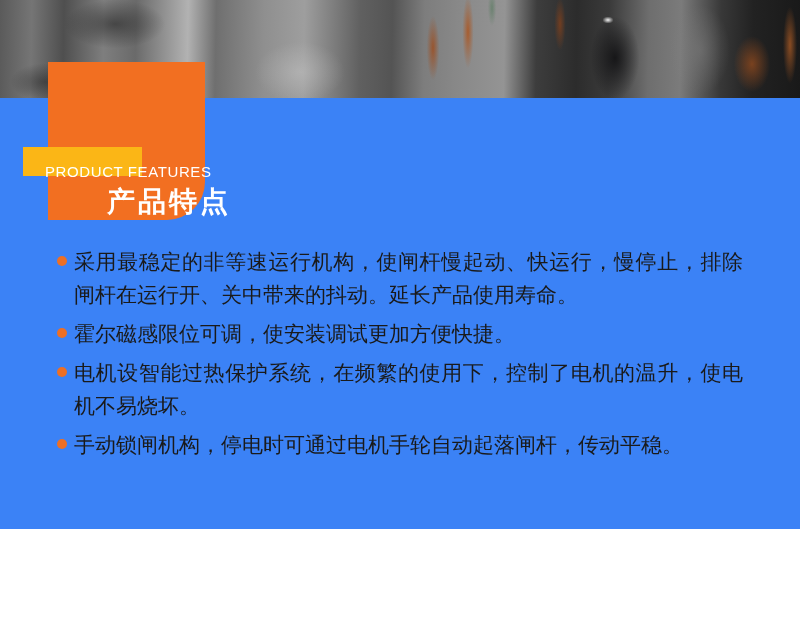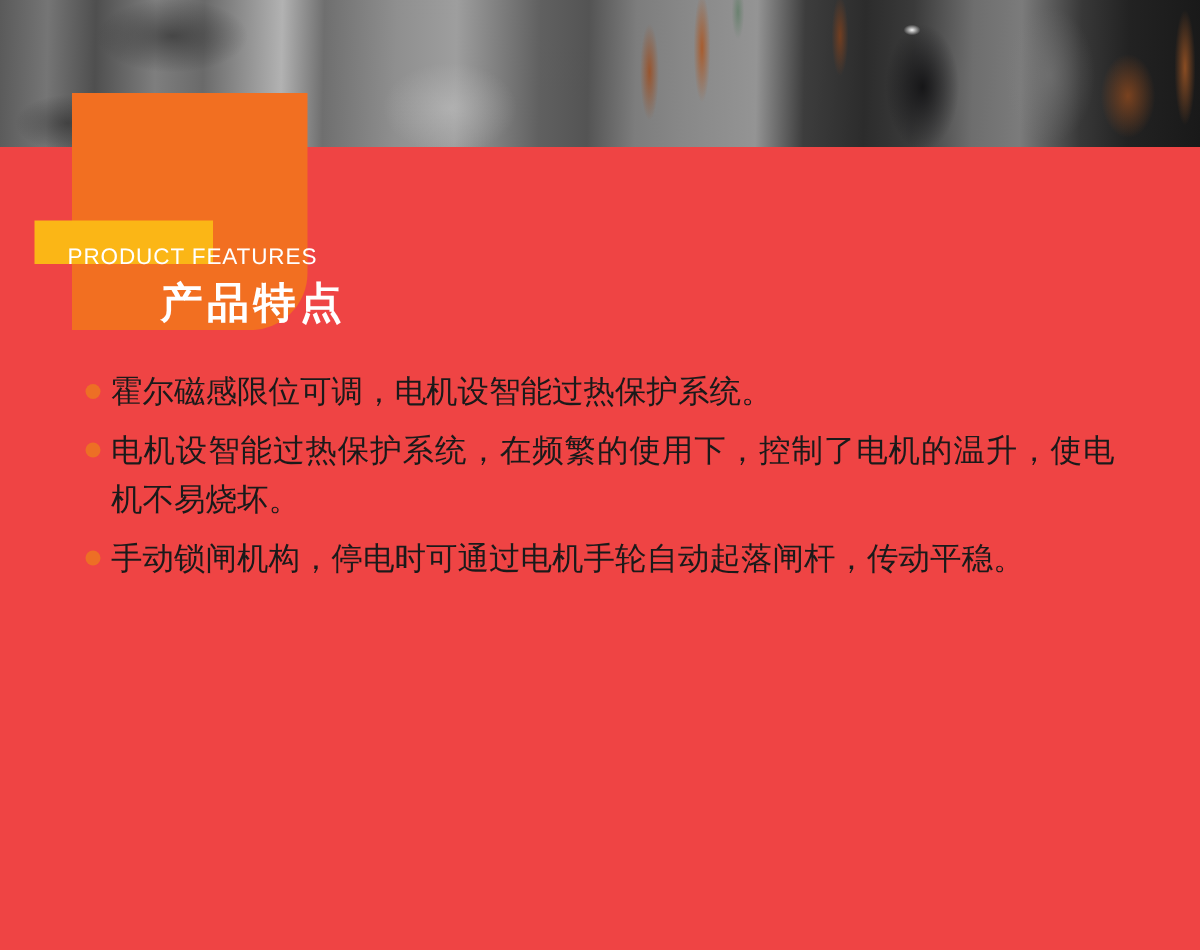--- a/index.html
+++ b/index.html
@@ -4,22 +4,22 @@
 <style>
   html, body {
     margin: 0;
     padding: 0;
     background: #ffffff;
     font-family: "Liberation Sans", "DejaVu Sans", sans-serif;
   }
   .page {
     position: relative;
     width: 800px;
-    height: 633px;
-    background: #ef4444;
+    height: 529px;
+    background: #3b82f6;
     overflow: hidden;
   }
 
   
   .banner {
     position: absolute;
     left: 0; top: 0;
     width: 800px; height: 98px;
     background:
       radial-gradient(ellipse 8px 5px at 608px 20px, rgba(255,255,255,0.95), rgba(255,255,255,0) 70%),
@@ -108,21 +108,25 @@
   <div class="banner"></div>
 
   <div class="badge-orange"></div>
   <div class="badge-yellow"></div>
   <div class="title-en">PRODUCT FEATURES</div>
   <div class="title-zh">产品特点</div>
 
   <ul class="features">
     <li>
       <span class="dot"></span>
-      <span>霍尔磁感限位可调，电机设智能过热保护系统。</span>
+      <span>采用最稳定的非等速运行机构，使闸杆慢起动、快运行，慢停止，排除闸杆在运行开、关中带来的抖动。延长产品使用寿命。</span>
+    </li>
+    <li>
+      <span class="dot"></span>
+      <span>霍尔磁感限位可调，使安装调试更加方便快捷。</span>
     </li>
     <li>
       <span class="dot"></span>
       <span>电机设智能过热保护系统，在频繁的使用下，控制了电机的温升，使电机不易烧坏。</span>
     </li>
     <li>
       <span class="dot"></span>
       <span>手动锁闸机构，停电时可通过电机手轮自动起落闸杆，传动平稳。</span>
     </li>
   </ul>

